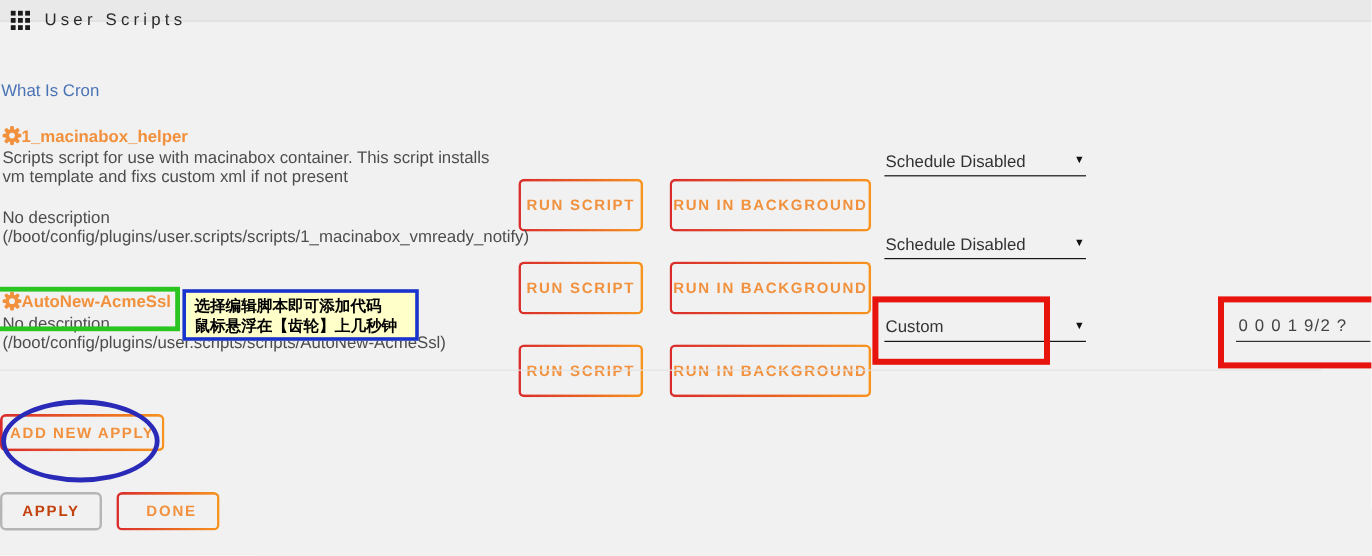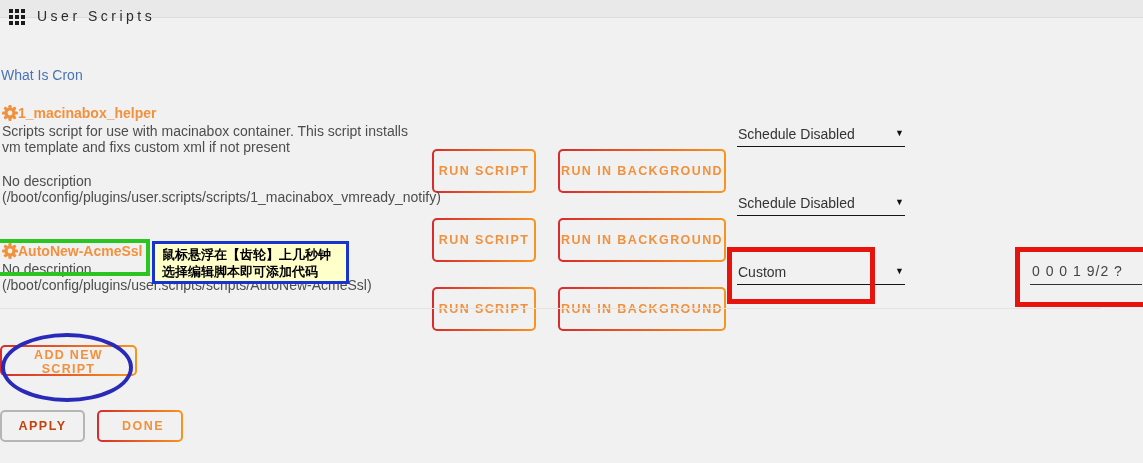--- a/index.html
+++ b/index.html
@@ -152,26 +152,26 @@
     <button class="btn btn-bg">RUN IN BACKGROUND</button>
     <div class="select">
       <span class="val">Custom</span>
       <span class="caret">▼</span>
     </div>
     <input class="cron-input" value="0 0 0 1 9/2 ?" style="">
   </div>
 
   <div class="list-divider"></div>
 
-  <button class="btn-add">ADD NEW SCRIPT</button>
+  <button class="btn-add">ADD NEW APPLY</button>
   <button class="btn-apply" disabled="">APPLY</button>
   <button class="btn-done">DONE</button>
 
   <div class="green-box"></div>
   <div class="tooltip-note">
+    <div>选择编辑脚本即可添加代码</div>
     <div>鼠标悬浮在【齿轮】上几秒钟</div>
-    <div>选择编辑脚本即可添加代码</div>
   </div>
   <div class="red-box-custom"></div>
   <div class="red-box-cron"></div>
   <div class="blue-ellipse"></div>
 
 </div>
 
 </body></html>

